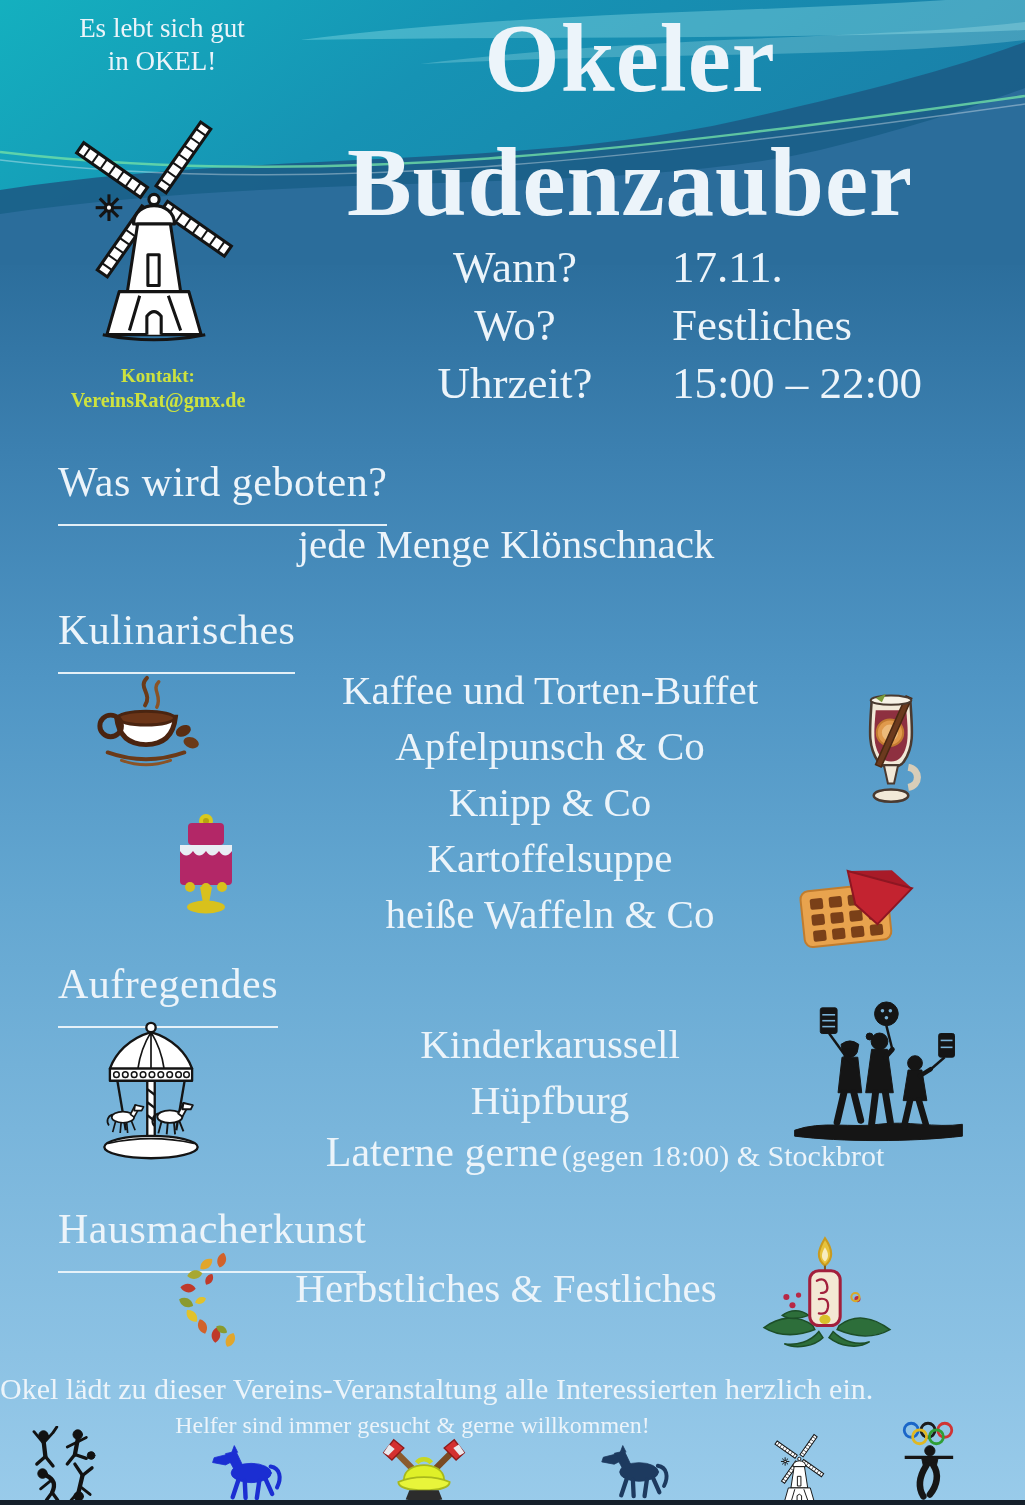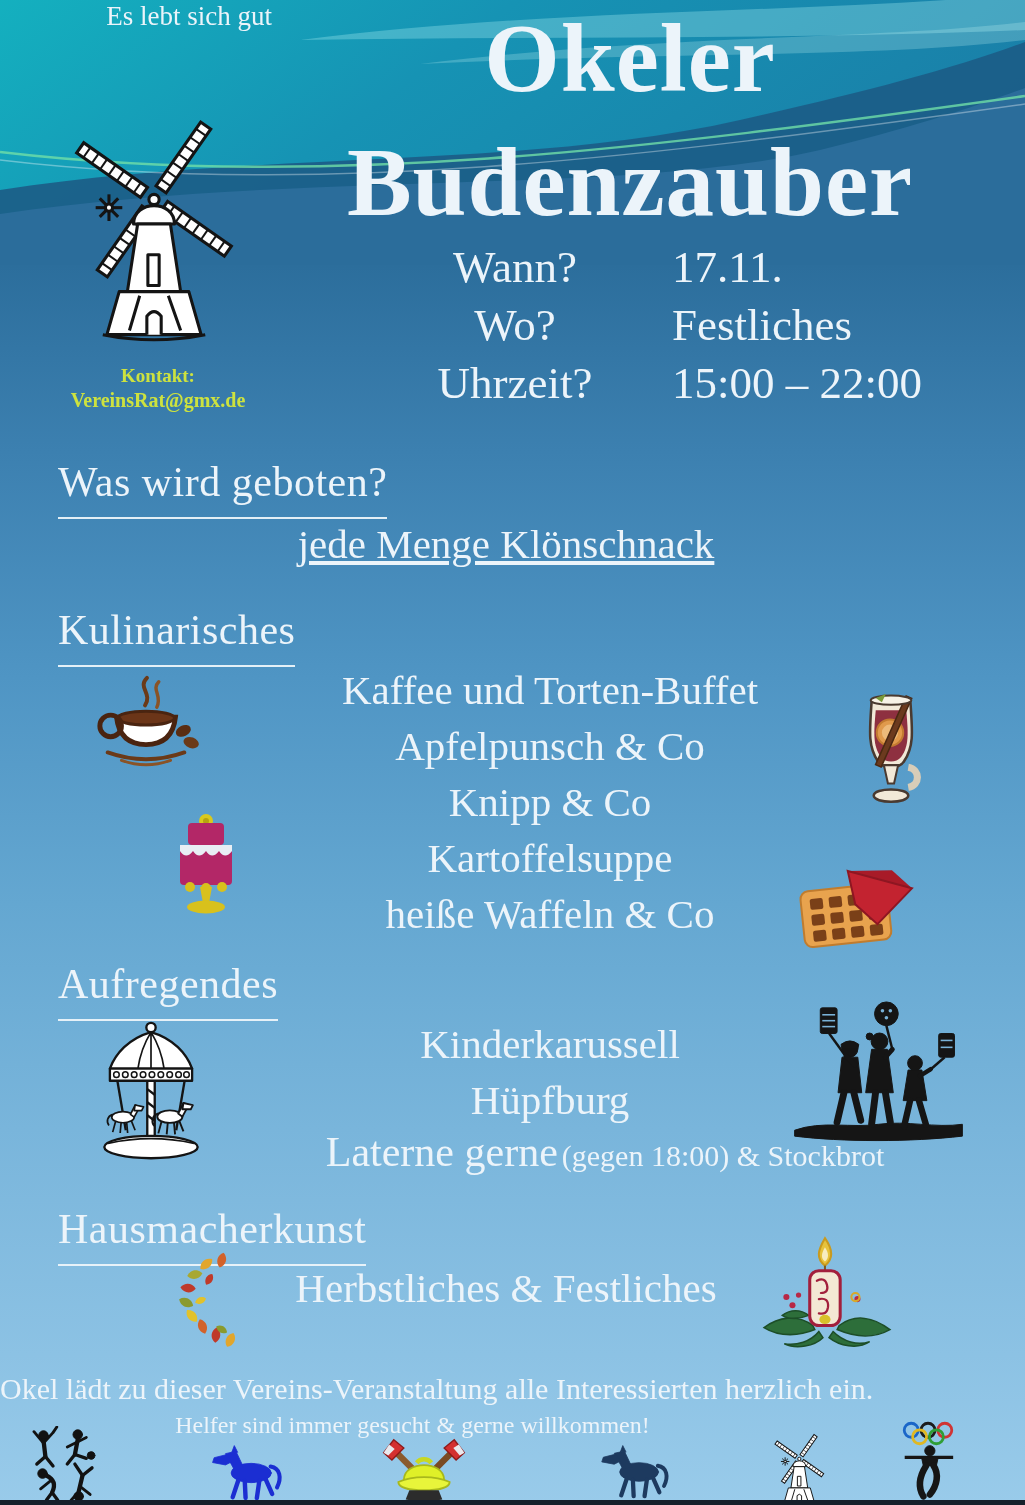--- a/index.html
+++ b/index.html
@@ -5,21 +5,21 @@
   html,body{margin:0;padding:0;background:#222;}
   .poster{
     position:relative;width:1025px;height:1505px;margin:0 auto;overflow:hidden;
     font-family:"Liberation Serif","DejaVu Serif",serif;
     color:#ecf4fa;
     background:linear-gradient(180deg,#2b6d9b 0%,#2b6d9b 17%,#3c80b0 30%,#4f95c4 45%,#64a7d1 60%,#79b5db 75%,#8cc2e4 90%,#99cbea 100%);
   }
   .abs{position:absolute;}
   .center{text-align:center;}
   .heading{
-    font-size:42px;display:inline-block;padding-bottom:11px;
+    font-size:42px;display:inline-block;padding-bottom:18px;
     border-bottom:2.5px solid rgba(236,244,250,.95);letter-spacing:.5px;
   }
   .item{font-size:41px;line-height:56px;}
   .tagline{font-size:27px;line-height:33px;}
   .contact{color:#cde23f;font-weight:bold;line-height:24px;}
   .contact .l1{font-size:19px;}
   .contact .l2{font-size:20px;}
   .title-line{font-size:97px;font-weight:bold;line-height:1.1;letter-spacing:1px;}
   .detail-row{display:flex;height:58px;font-size:45px;line-height:58px;}
   .detail-row .dl{width:314px;text-align:center;}
@@ -101,22 +101,23 @@
     </defs>
     <rect width="1025" height="265" fill="url(#tealGrad)"></rect>
     <path d="M300,40 C550,8 800,14 1025,-6 L1025,30 C800,40 550,36 300,40 Z" fill="#9fe8ee" opacity="0.35"></path>
     <path d="M420,64 C660,34 880,40 1025,22 L1025,40 C880,58 660,52 420,64 Z" fill="#c2f2f4" opacity="0.25"></path>
     <path d="M0,190 C260,150 520,170 740,120 C860,93 950,70 1025,42 L1025,170 L0,265 Z" fill="#1c5c86" opacity="0.9"></path>
     <path d="M0,214 C300,170 620,196 820,150 C905,130 980,105 1025,88 L1025,265 L0,265 Z" fill="#2b6d9b"></path>
     <path d="M0,152 C320,190 640,150 1025,96" fill="none" stroke="#6fdfa8" stroke-width="2.5" opacity="0.8"></path>
     <path d="M0,160 C320,198 640,158 1025,104" fill="none" stroke="#ffffff" stroke-width="1.5" opacity="0.35"></path>
   </svg>
 
-  <div class="abs tagline center" style="left:52px;top:0;width:220px;text-align:right;">
+  <div class="abs tagline center" style="left:52px;top:12px;width:220px;">
     <div>Es lebt sich gut</div>
+    <div>in OKEL!</div>
   </div>
 
   <svg class="abs" style="left:68px;top:84px" width="170" height="276">
     <use href="#windmill-sym"></use>
   </svg>
 
   <div class="abs contact center" style="left:32px;top:364px;width:252px;">
     <div class="l1">Kontakt:</div>
     <div class="l2">VereinsRat@gmx.de</div>
   </div>
@@ -135,21 +136,21 @@
     </div>
     <div class="detail-row">
       <div class="dl">Uhrzeit?</div>
       <div class="dv">15:00 – 22:00</div>
     </div>
   </div>
 
   <div class="abs" style="left:58px;top:458px;">
     <span class="heading">Was wird geboten?</span>
   </div>
-  <div class="abs item center" style="left:6px;top:516px;width:1000px;text-decoration:underline;">jede Menge Klönschnack</div>
+  <div class="abs item center" style="left:6px;top:516px;width:1000px;">jede Menge Klönschnack</div>
 
   <div class="abs" style="left:58px;top:606px;">
     <span class="heading">Kulinarisches</span>
   </div>
   <div class="abs center" style="left:70px;top:662px;width:960px;">
     <div class="item">Kaffee und Torten-Buffet</div>
     <div class="item">Apfelpunsch &amp; Co</div>
     <div class="item">Knipp &amp; Co</div>
     <div class="item">Kartoffelsuppe</div>
     <div class="item">heiße Waffeln &amp; Co</div>

